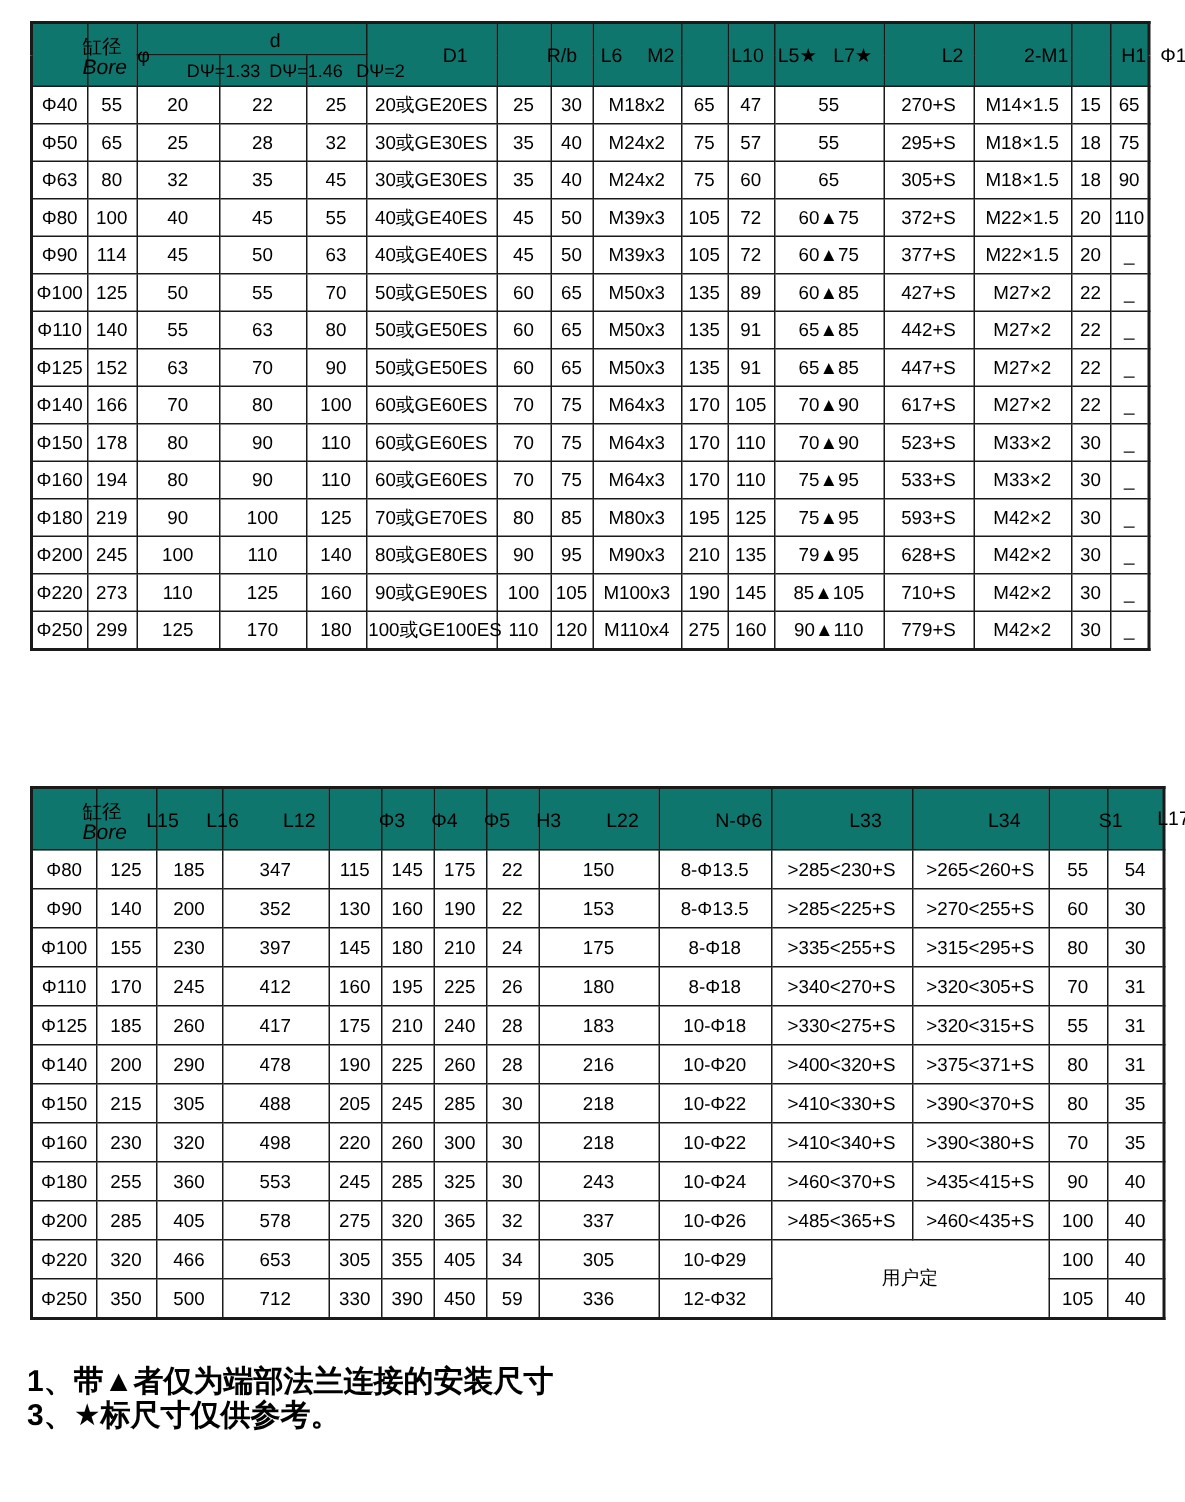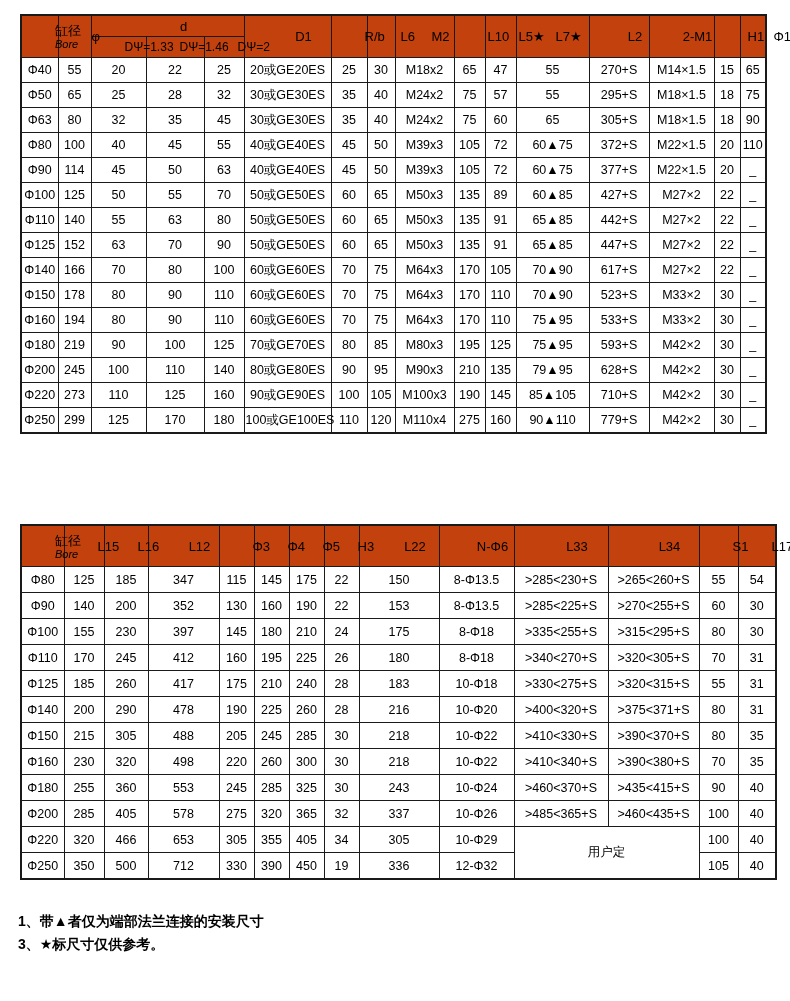--- a/index.html
+++ b/index.html
@@ -17,39 +17,39 @@
     border:2px solid #1a1a1a;
   }
   th, td {
     border:1px solid #1a1a1a;
     text-align:center;
     vertical-align:middle;
     padding:0 1px;
     white-space:nowrap;
     font-weight:normal;
   }
-  th { background:#c2410c; font-size:13px;padding-left:33px; }
+  th { background:#0f766e; font-size:13px;padding-left:33px; }
   td { background:#ffffff; font-size:12.5px; }
 
   .t1 { width:745px; margin:14px 0 0 20px; }
   .t1 thead tr th { height:20px; }
   .t1 thead tr.subhead th { font-size:12px; }
   .t1 tbody td { height:24px; }
 
   .t2 { width:755px; margin:90px 0 0 20px; }
   .t2 thead th { height:40px; }
   .t2 tbody td { height:25px; }
 
   .bore-th .cn { display:block; font-size:13px; line-height:15px; }
-  .bore-th .en { display:block; font-size:11px; line-height:12px;font-style:italic; }
+  .bore-th .en { display:block; font-size:14px; line-height:12px;font-style:italic; }
 
   .remarks { margin:30px 0 0 18px; }
   .remark-title { font-size:15px; font-weight:bold; line-height:23px; }
   .remark-title .rt-en { margin-left:22px; }
-  .remark-item { font-size:14px; font-weight:600; line-height:23px; }
+  .remark-item { font-size:20px; font-weight:600; line-height:23px; }
 </style>
 </head>
 <body>
 
 <div class="page">
 
   <table class="t1">
     <colgroup>
       <col style="width:37px">
         <col style="width:33px">
@@ -583,21 +583,21 @@
           <td>40</td>
         </tr>
         <tr>
           <td>Φ250</td>
           <td>350</td>
           <td>500</td>
           <td>712</td>
           <td>330</td>
           <td>390</td>
           <td>450</td>
-          <td>19</td>
+          <td>59</td>
           <td>336</td>
           <td>12-Φ32</td>
           <td>105</td>
           <td>40</td>
         </tr>
       </tbody>
   </table>
 
   <div class="remarks">
     <div class="remark-item">1、带▲者仅为端部法兰连接的安装尺寸</div>

